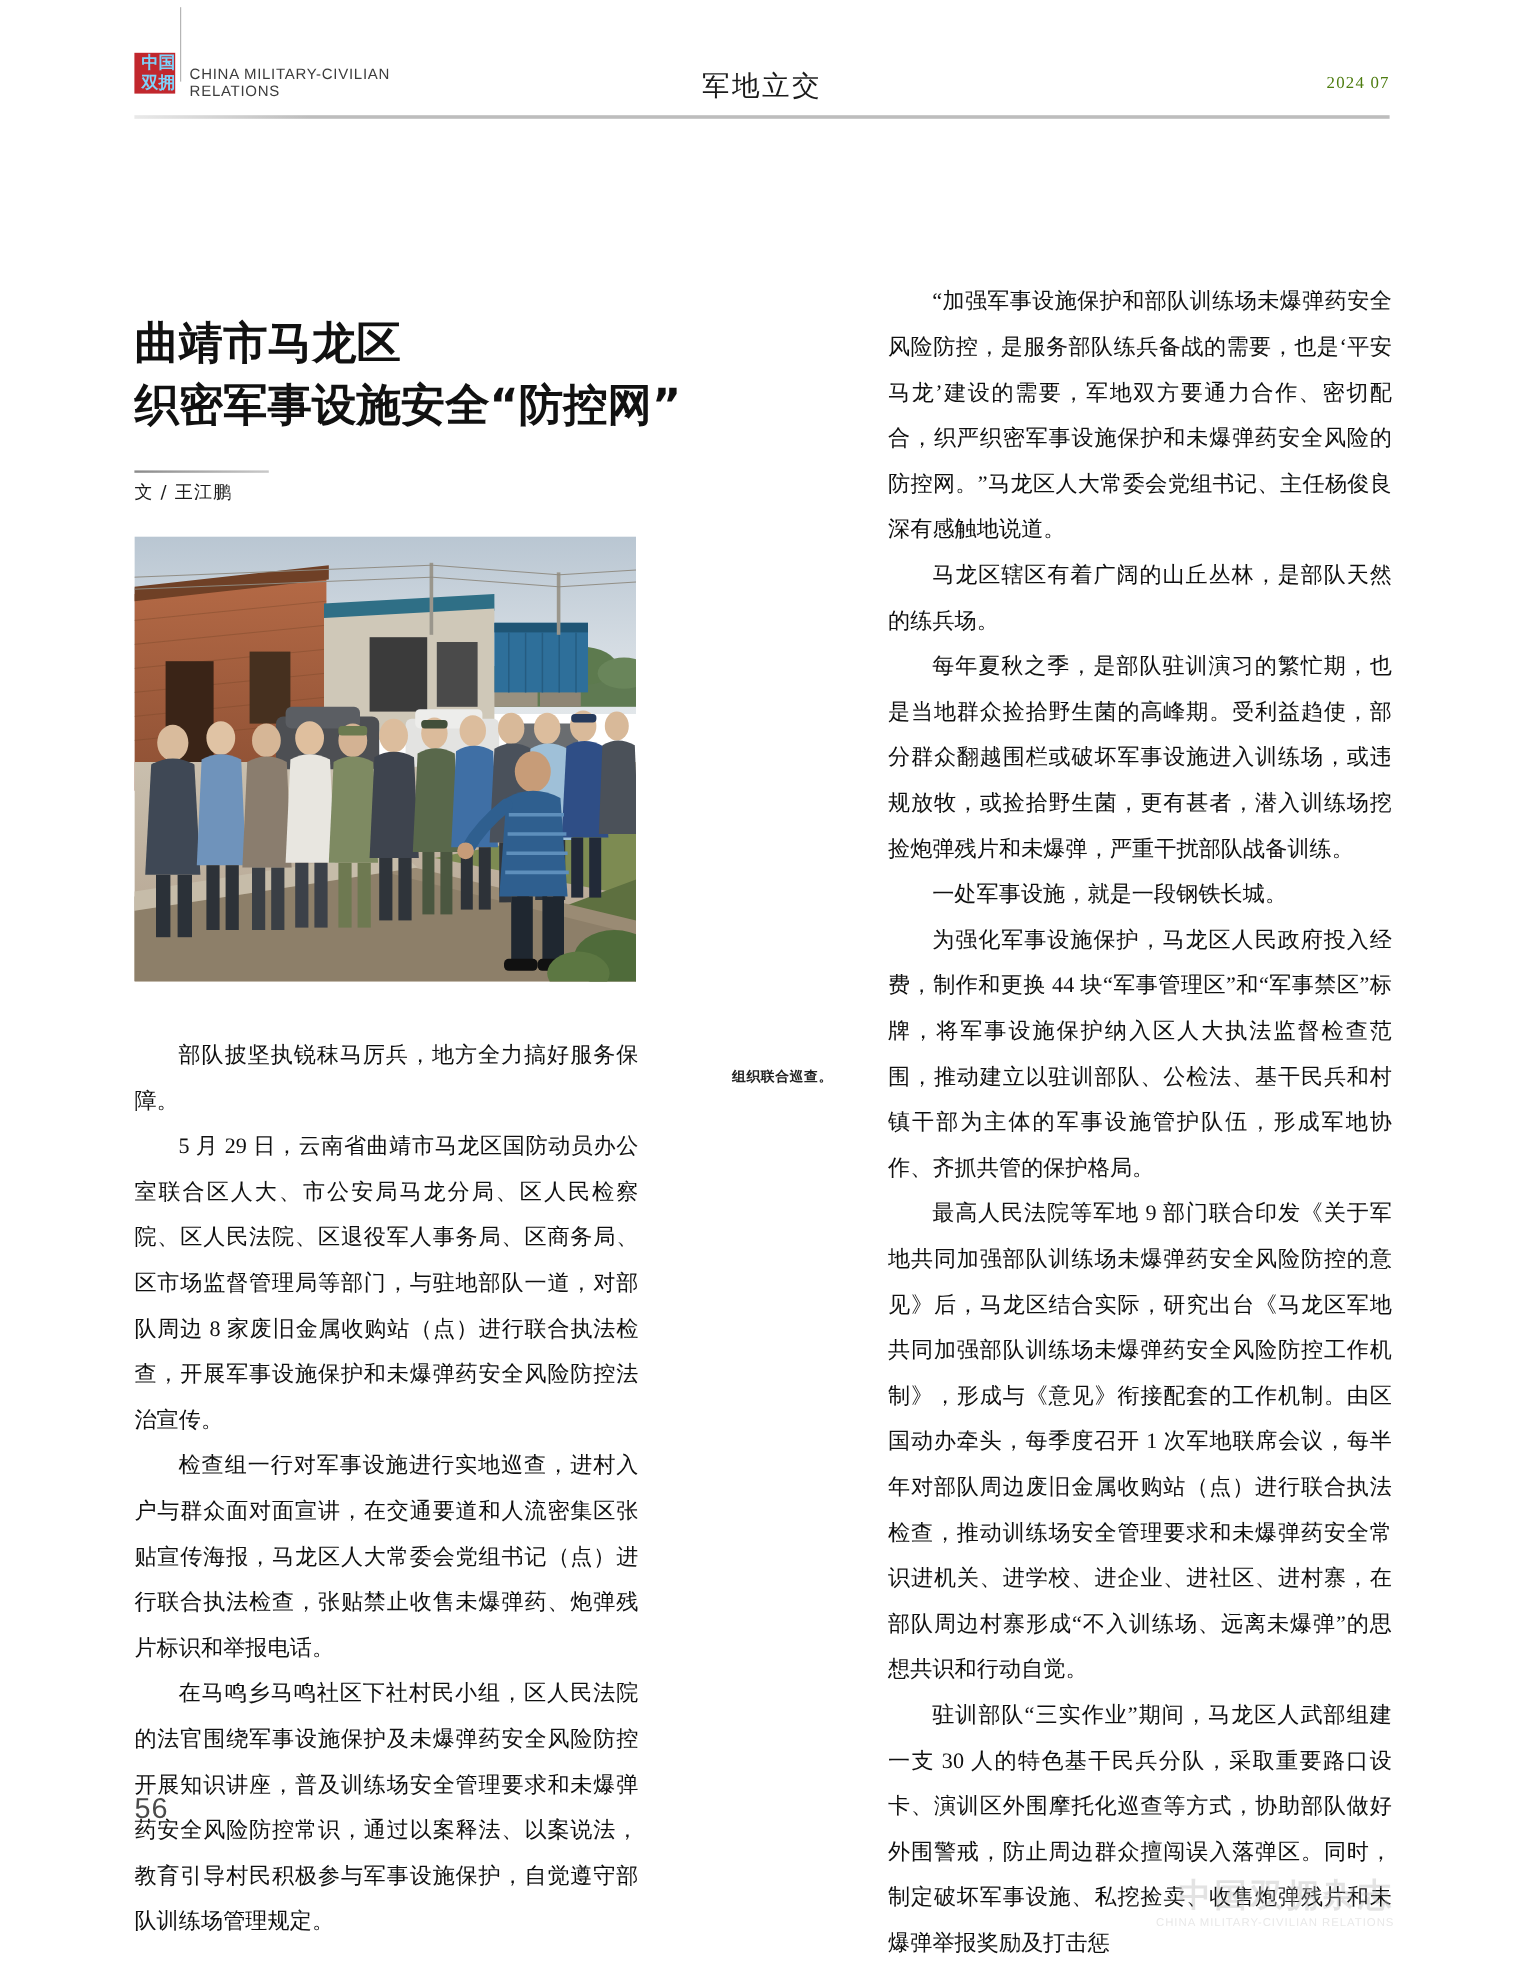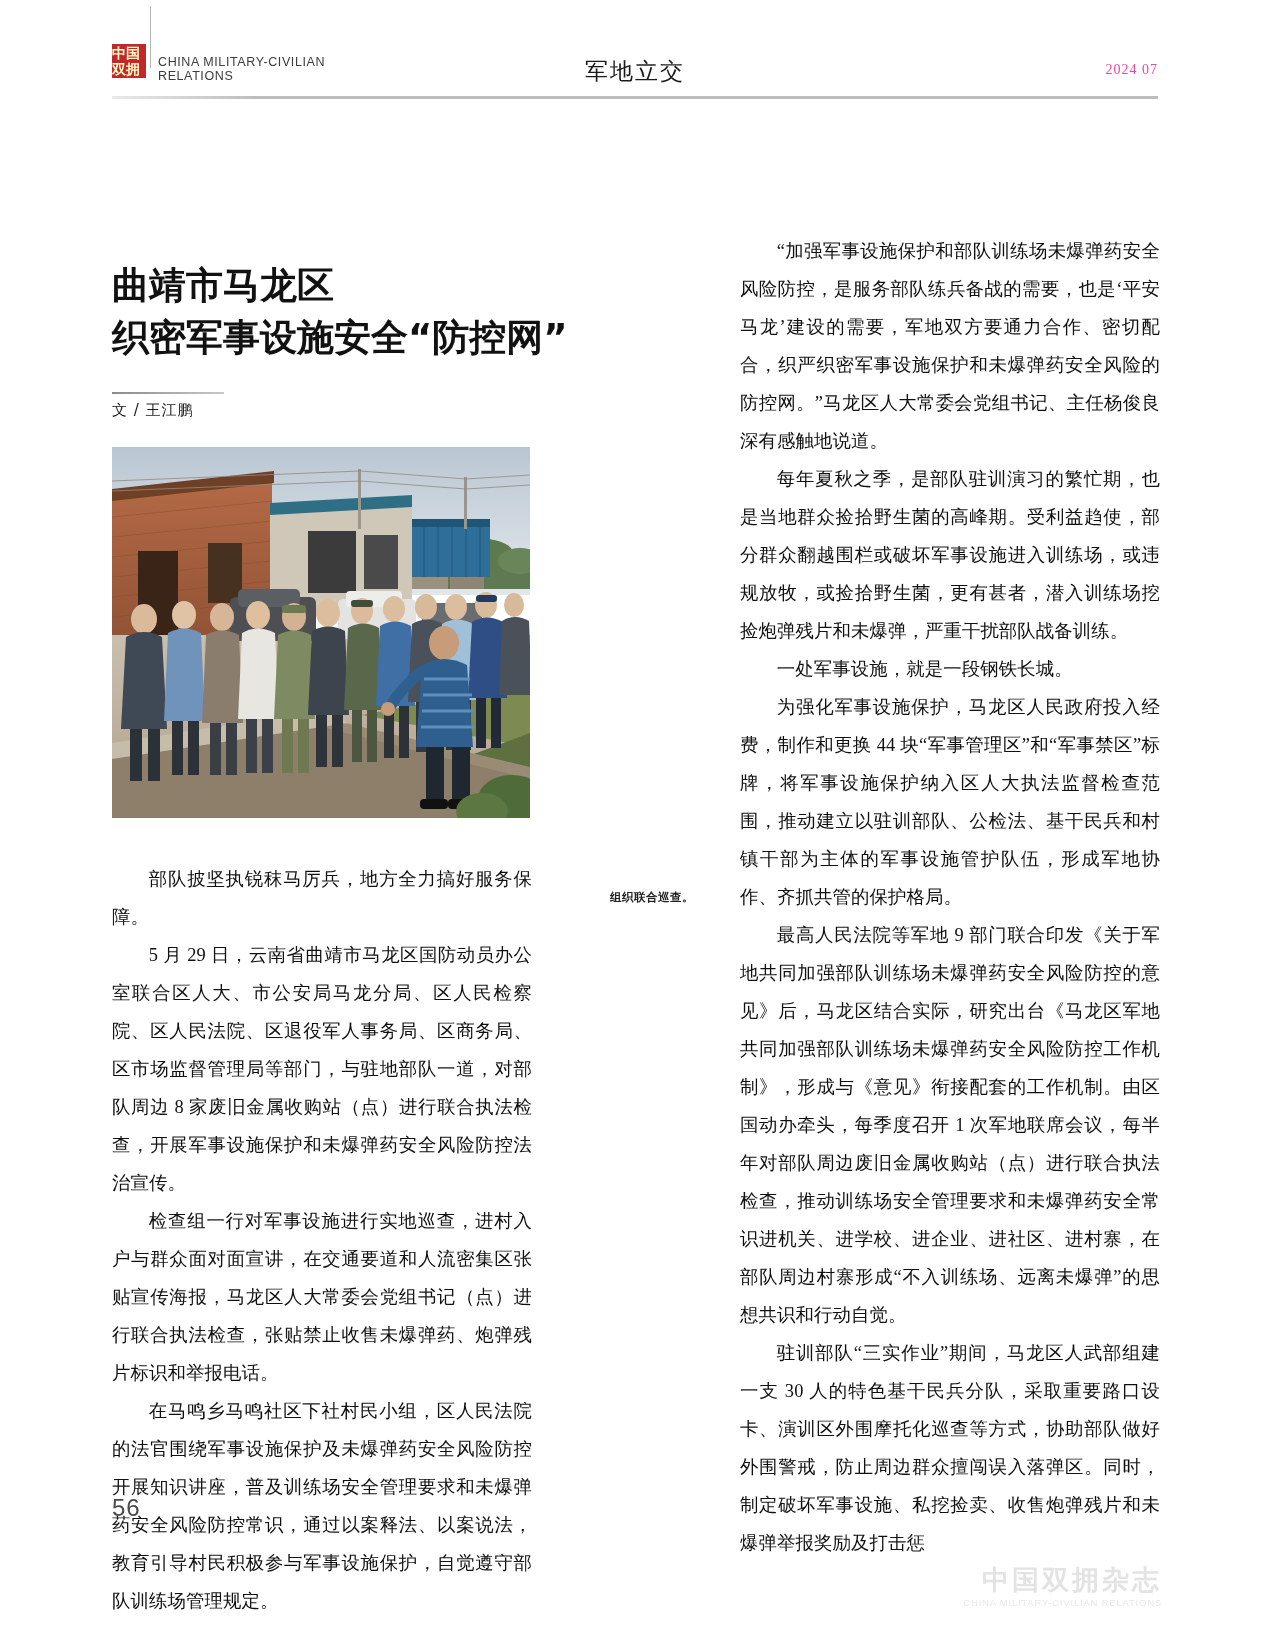--- a/index.html
+++ b/index.html
@@ -31,28 +31,28 @@
     position: absolute;
     left: 112px;
     top: 44px;
     display: flex;
     align-items: flex-start;
   }
   .logo-mark {
     width: 34px;
     height: 34px;
     background: #c1272d;
-    color: #fef9c3;
+    color: #7dd3fc;
     font-family: "DejaVu Sans", sans-serif;
     font-size: 14px;
     line-height: 16px;
     font-weight: bold;
     display: flex;
     flex-direction: column;
-    align-items: flex-start;
+    align-items: flex-end;
     justify-content: center;
     letter-spacing: 0px;
   }
   .logo-mark span { display:block; }
   .logo-rule {
     position: absolute;
     left: 150px;
     top: 6px;
     width: 1px;
     height: 62px;
@@ -81,21 +81,21 @@
     letter-spacing: 2px;
     color: #1a1a1a;
   }
   .header-date {
     position: absolute;
     right: 112px;
     top: 62px;
     font-family: "Liberation Serif", serif;
     font-size: 14px;
     letter-spacing: 1px;
-    color: #ec4899;
+    color: #4d7c0f;
   }
   .header-rule {
     position: absolute;
     left: 112px;
     top: 96px;
     width: 1046px;
     height: 3px;
     background: linear-gradient(to right, #e9e9e9 0%, #bdbdbd 14%, #bdbdbd 100%);
   }
   .header-rule-left {
@@ -436,20 +436,21 @@
 
   <div class="body-left">
     <p class="para">部队披坚执锐秣马厉兵，地方全力搞好服务保障。</p>
     <p class="para">5 月 29 日，云南省曲靖市马龙区国防动员办公室联合区人大、市公安局马龙分局、区人民检察院、区人民法院、区退役军人事务局、区商务局、区市场监督管理局等部门，与驻地部队一道，对部队周边 8 家废旧金属收购站（点）进行联合执法检查，开展军事设施保护和未爆弹药安全风险防控法治宣传。</p>
     <p class="para">检查组一行对军事设施进行实地巡查，进村入户与群众面对面宣讲，在交通要道和人流密集区张贴宣传海报，马龙区人大常委会党组书记（点）进行联合执法检查，张贴禁止收售未爆弹药、炮弹残片标识和举报电话。</p>
     <p class="para">在马鸣乡马鸣社区下社村民小组，区人民法院的法官围绕军事设施保护及未爆弹药安全风险防控开展知识讲座，普及训练场安全管理要求和未爆弹药安全风险防控常识，通过以案释法、以案说法，教育引导村民积极参与军事设施保护，自觉遵守部队训练场管理规定。</p>
   </div>
 
   <div class="body-right">
     <p class="para">“加强军事设施保护和部队训练场未爆弹药安全风险防控，是服务部队练兵备战的需要，也是‘平安马龙’建设的需要，军地双方要通力合作、密切配合，织严织密军事设施保护和未爆弹药安全风险的防控网。”马龙区人大常委会党组书记、主任杨俊良深有感触地说道。</p>
+    <p class="para">马龙区辖区有着广阔的山丘丛林，是部队天然的练兵场。</p>
     <p class="para">每年夏秋之季，是部队驻训演习的繁忙期，也是当地群众捡拾野生菌的高峰期。受利益趋使，部分群众翻越围栏或破坏军事设施进入训练场，或违规放牧，或捡拾野生菌，更有甚者，潜入训练场挖捡炮弹残片和未爆弹，严重干扰部队战备训练。</p>
     <p class="para">一处军事设施，就是一段钢铁长城。</p>
     <p class="para">为强化军事设施保护，马龙区人民政府投入经费，制作和更换 44 块“军事管理区”和“军事禁区”标牌，将军事设施保护纳入区人大执法监督检查范围，推动建立以驻训部队、公检法、基干民兵和村镇干部为主体的军事设施管护队伍，形成军地协作、齐抓共管的保护格局。</p>
     <p class="para">最高人民法院等军地 9 部门联合印发《关于军地共同加强部队训练场未爆弹药安全风险防控的意见》后，马龙区结合实际，研究出台《马龙区军地共同加强部队训练场未爆弹药安全风险防控工作机制》，形成与《意见》衔接配套的工作机制。由区国动办牵头，每季度召开 1 次军地联席会议，每半年对部队周边废旧金属收购站（点）进行联合执法检查，推动训练场安全管理要求和未爆弹药安全常识进机关、进学校、进企业、进社区、进村寨，在部队周边村寨形成“不入训练场、远离未爆弹”的思想共识和行动自觉。</p>
     <p class="para">驻训部队“三实作业”期间，马龙区人武部组建一支 30 人的特色基干民兵分队，采取重要路口设卡、演训区外围摩托化巡查等方式，协助部队做好外围警戒，防止周边群众擅闯误入落弹区。同时，制定破坏军事设施、私挖捡卖、收售炮弹残片和未爆弹举报奖励及打击惩</p>
   </div>
 
   <div class="page-number">56</div>
   <div class="watermark">
     <div class="wm-cn">中国双拥杂志</div>

